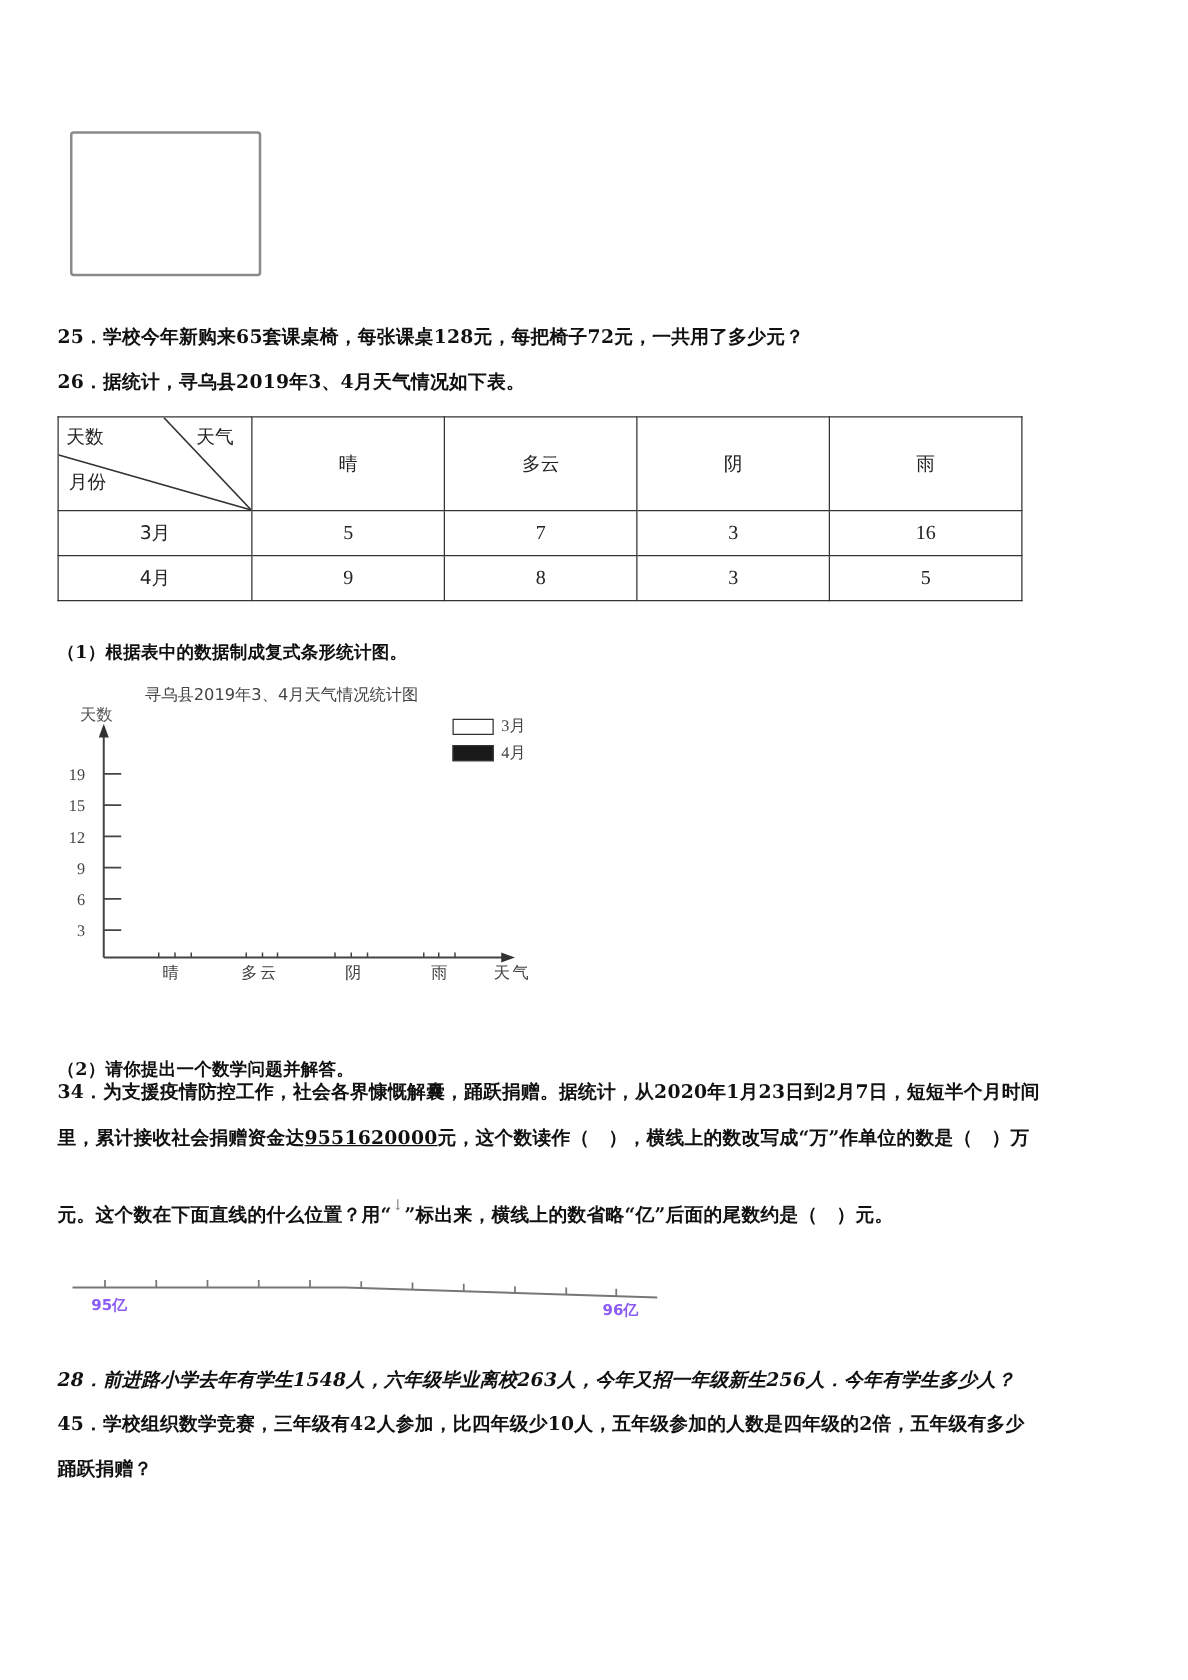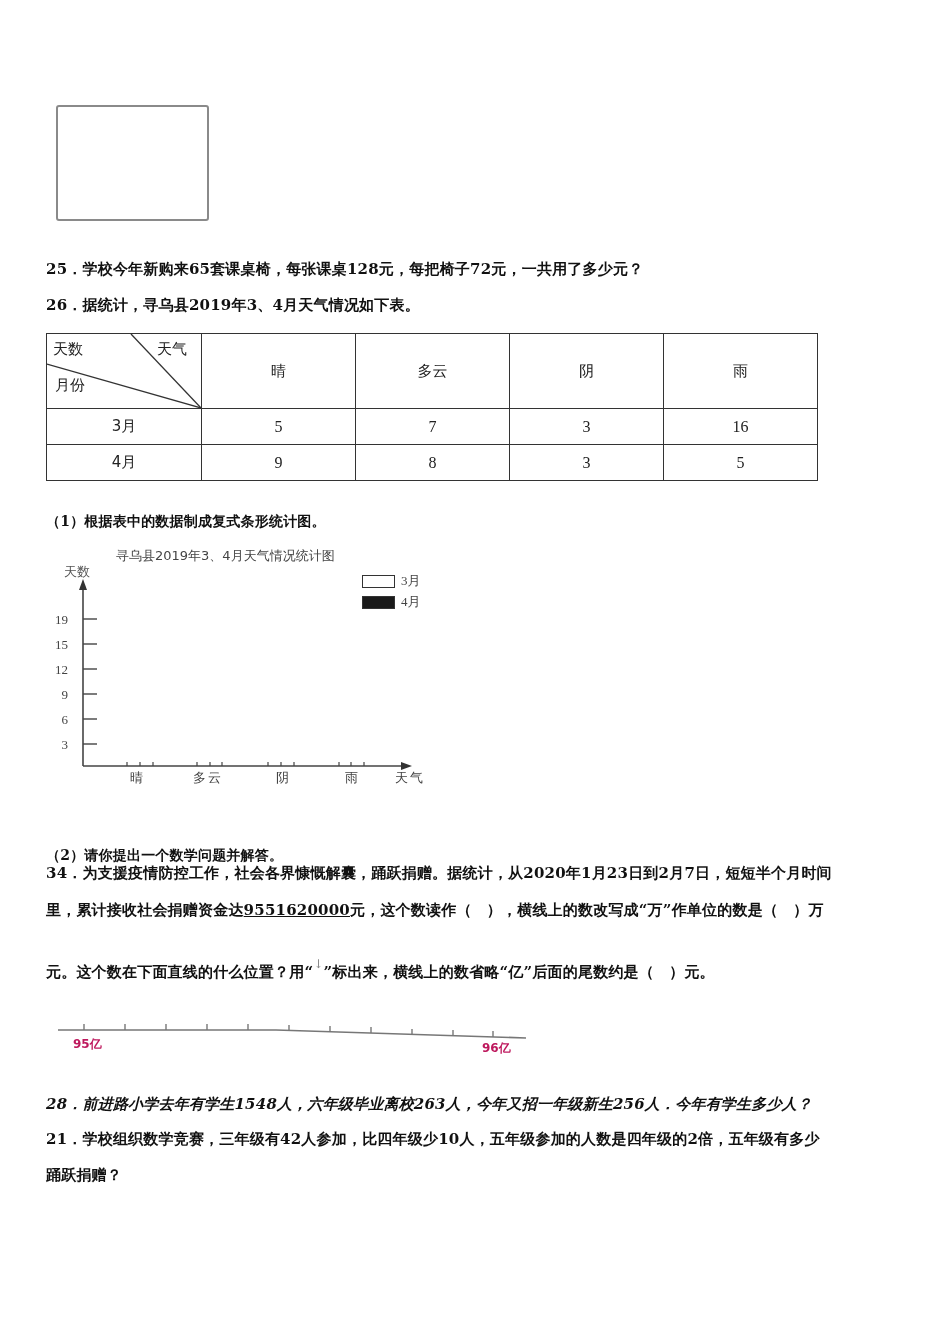--- a/index.html
+++ b/index.html
@@ -20,21 +20,21 @@
   .chart { position: absolute; left: 46px; top: 545px; width: 400px; height: 250px; }
   .chart-title { position: absolute; left: 70px; top: 2px; font-family: "DejaVu Sans", "Liberation Sans", sans-serif;
                  font-size: 13px; color: #444; }
   .axis-label { font-family: "DejaVu Sans", "Liberation Sans", sans-serif; font-size: 13px; color: #555; position: absolute; }
   .tick-label { position: absolute; font-family: "Liberation Serif", "DejaVu Serif", serif; font-size: 13px; color: #444; text-align: right; width: 24px; }
   .legend-item { position: absolute; display: flex; align-items: center; font-family: "Liberation Serif", serif; font-size: 13px; color: #444; }
   .legend-swatch { width: 31px; height: 11px; border: 1.5px solid #333; margin-right: 6px; }
   .cat-label { position: absolute; font-family: "DejaVu Sans", "Liberation Sans", sans-serif; font-size: 13px; color: #444; }
   .underline { text-decoration: underline; margin-top: 12px; }
   .numline { position: absolute; left: 56px; top: 1018px; width: 470px; height: 40px; }
-  .nl-label { position: absolute; font-family: "DejaVu Sans", sans-serif; font-size: 12px; font-weight: bold; color: #be185d; }
+  .nl-label { position: absolute; font-family: "DejaVu Sans", sans-serif; font-size: 12px; font-weight: bold; color: #8b5cf6; }
   .arrow-mark { display: inline-block; font-size: 12px; font-weight: normal; color: #888; position: relative; top: -9px; }
 </style>
 </head>
 <body>
 
 <div class="blank-box"></div>
 
 <div class="q" style="top:260px;">
   <span>25．</span><span>学校今年新购来65套课桌椅，每张课桌128元，每把椅子72元，一共用了多少元？</span>
 </div>
@@ -169,15 +169,15 @@
   </svg>
   <div class="nl-label" style="left:17px; top:18px;">95亿</div>
   <div class="nl-label" style="left:426px; top:22px;">96亿</div>
 </div>
 
 <div class="q" style="top:1095px;font-style:italic;">
   <span>28．</span><span>前进路小学去年有学生1548人，六年级毕业离校263人，今年又招一年级新生256人．今年有学生多少人？</span>
 </div>
 
 <div class="q" style="top:1130px;">
-  <span>21．</span><span>学校组织数学竞赛，三年级有42人参加，比四年级少10人，五年级参加的人数是四年级的2倍，五年级有多少</span>
+  <span>45．</span><span>学校组织数学竞赛，三年级有42人参加，比四年级少10人，五年级参加的人数是四年级的2倍，五年级有多少</span>
 </div>
 <div class="q" style="top:1166px;">踊跃捐赠？</div>
 
 </body></html>

